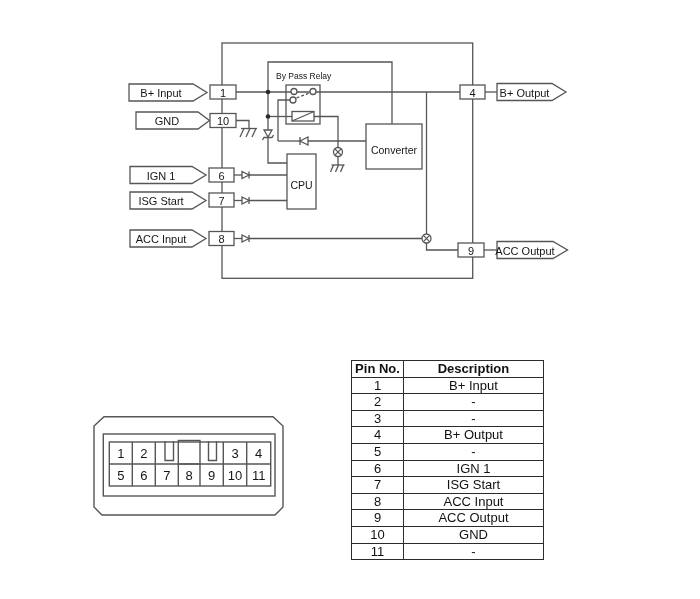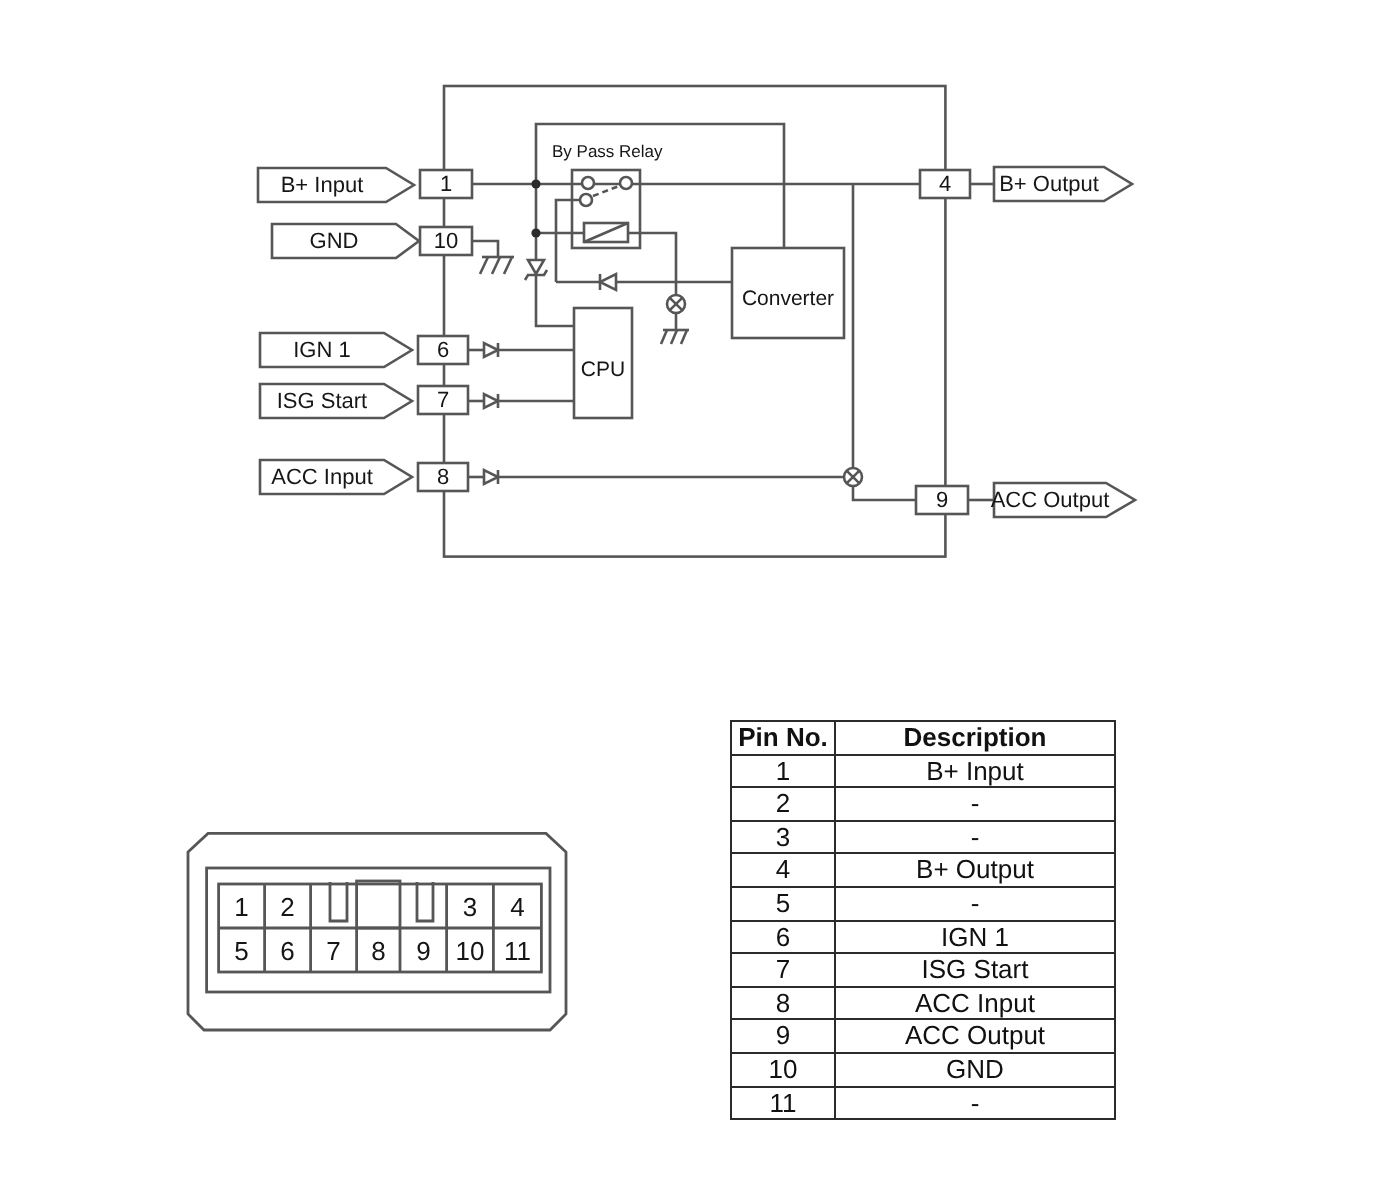--- a/index.html
+++ b/index.html
@@ -5,21 +5,21 @@
   html,body{margin:0;padding:0;background:#fff;}
   #stage{position:relative;width:700px;height:599px;background:#ffffff;overflow:hidden;
          font-family:"Liberation Sans",sans-serif;}
   #schematic-svg{position:absolute;left:0;top:0;}
   svg text{fill:#161616;font-family:"Liberation Sans",sans-serif;}
   .lbl{font-size:11px;}
   .pin-num{font-size:11px;}
   .blk{font-size:10.5px;}
   .relay-lbl{font-size:8.5px;}
   .conn-num{font-size:13px;}
-  #pin-table{position:absolute;left:365px;top:360px;border-collapse:collapse;
+  #pin-table{position:absolute;left:351px;top:360px;border-collapse:collapse;
              font-size:13px;color:#111;}
   #pin-table th,#pin-table td{border:1px solid #2b2b2b;text-align:center;
              padding:0;height:15.6px;line-height:15.6px;}
   #pin-table th{font-weight:bold;}
   #pin-table .col-pin{width:51px;}
   #pin-table .col-desc{width:139px;}
 </style>
 </head>
 <body>
 

